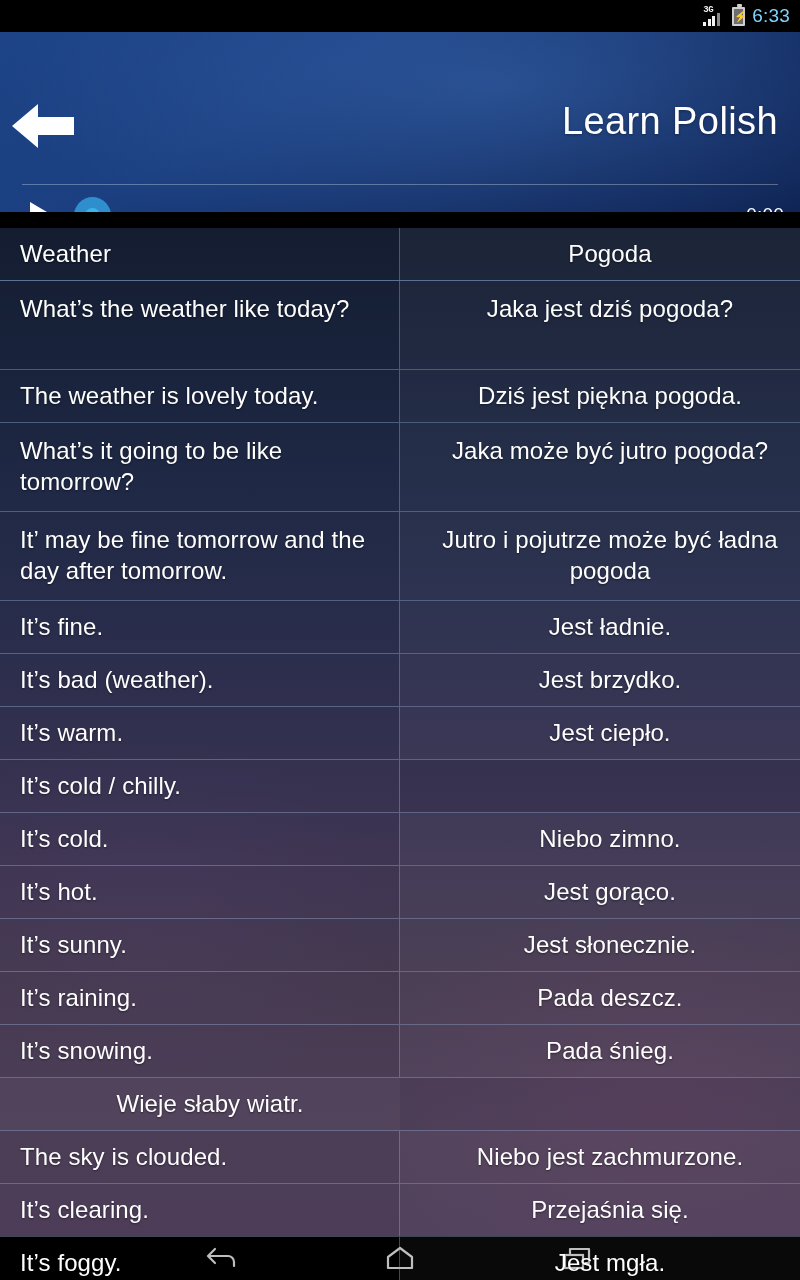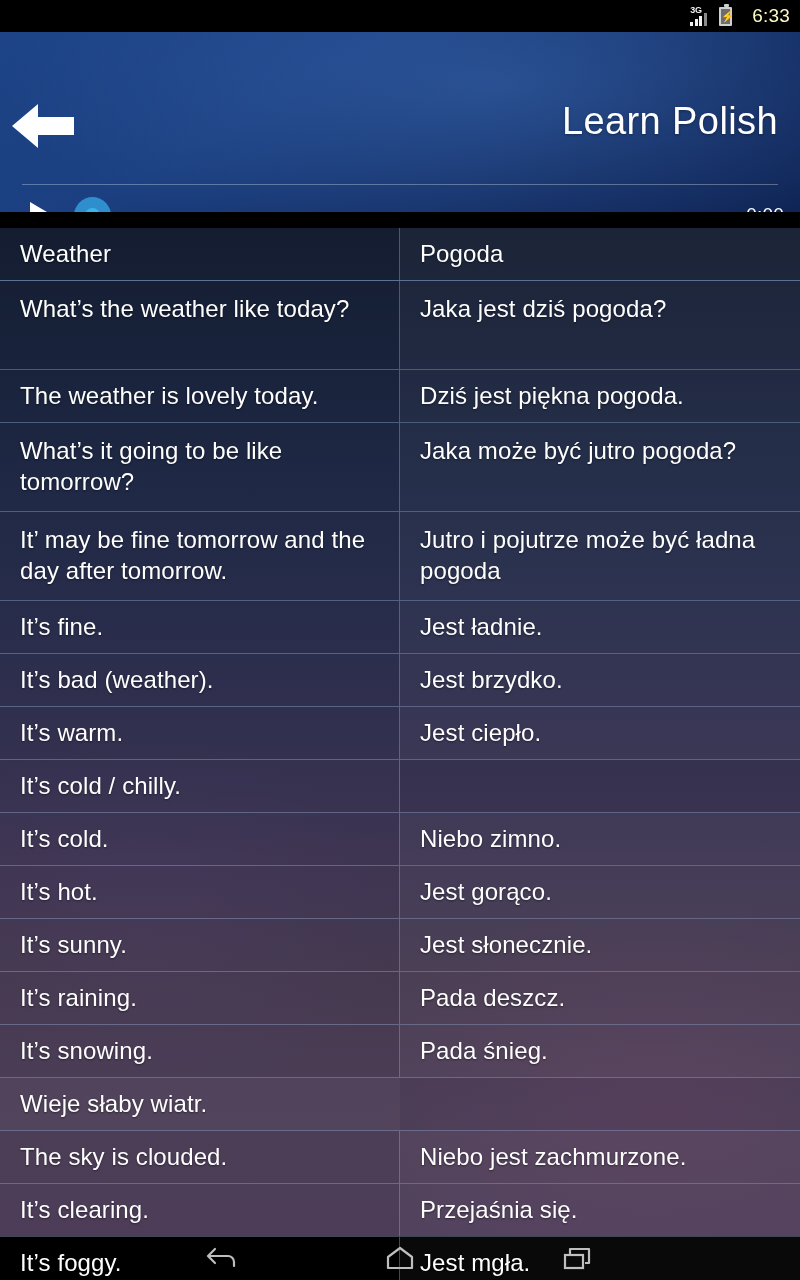--- a/index.html
+++ b/index.html
@@ -10,21 +10,21 @@
     overflow:hidden;
   }
   .device { position:relative; width:800px; height:1280px; background:#000; }
 
   
   .statusbar{
     position:relative; height:32px; background:#000;
     display:flex; align-items:center; justify-content:flex-end;
     padding-right:10px; gap:7px;
   }
-  .sb-signal{ position:relative; width:22px; height:19px; }
+  .sb-signal{ position:relative; width:22px; height:19px;font-family:Liberation Mono, monospace; }
   .sb-signal .bars{ position:absolute; bottom:0; left:0; display:flex; align-items:flex-end; gap:1.5px; }
   .sb-signal .bars i{ display:block; width:3px; background:#f2f2f2; }
   .sb-signal .bars i:nth-child(1){ height:4px; }
   .sb-signal .bars i:nth-child(2){ height:7px; }
   .sb-signal .bars i:nth-child(3){ height:10px; }
   .sb-signal .bars i:nth-child(4){ height:13px; background:#8a8a8a; }
   .sb-signal .g3{
     position:absolute; top:-1px; left:0; font-size:9px; color:#f2f2f2;
     font-weight:bold; letter-spacing:-.3px; line-height:9px;
   }
@@ -33,21 +33,21 @@
     border-radius:1px; background:#6d6d6d;
   }
   .sb-batt::before{
     content:""; position:absolute; top:-5px; left:3px; width:5px; height:3px;
     background:#cfcfcf; border-radius:1px;
   }
   .sb-batt .bolt{
     position:absolute; inset:0; color:#fff; font-size:11px; line-height:15px;
     text-align:center;
   }
-  .sb-time{ color:#fef9c3; font-size:19px; letter-spacing:.2px;margin-left:13px; }
+  .sb-time{ color:#7dd3fc; font-size:19px; letter-spacing:.2px; }
 
   
   .header{
     position:relative; height:180px;
     background:
       radial-gradient(ellipse 700px 260px at 62% 30%, rgba(58,104,176,.55), rgba(58,104,176,0) 70%),
       linear-gradient(150deg, #1d4487 0%, #1b3f80 35%, #10275a 75%, #0d2150 100%);
     overflow:hidden;
   }
   .back-arrow{
@@ -103,21 +103,21 @@
     border-bottom:1px solid rgba(150,170,210,.42);
     z-index:1;
   }
   .row.hdr{ border-bottom-color:rgba(150,180,230,.55); }
   .cell{
     padding:12px 0 12px 20px;
     color:#fff; font-size:24px; line-height:31px; font-weight:400;
     letter-spacing:.1px; text-shadow:0 1px 2px rgba(0,0,0,.45);
   }
   .cell.en{ width:400px; border-right:1px solid rgba(150,170,210,.42); }
-  .cell.pl{ width:400px; background:rgba(255,255,255,.035); }
+  .cell.pl{ width:400px; background:rgba(255,255,255,.035);text-align:center; }
   .row.h1 .cell{ height:52px; padding-top:10px; }
   .row.h2 .cell{ height:88px; padding-top:12px; }
 
   
   .navbar{
     position:absolute; left:0; bottom:0; width:800px; height:44px;
     background:#000; display:flex; align-items:center; justify-content:center; gap:144px;
   }
   .nav-ico{ width:34px; height:26px; cursor:pointer; }
 </style>

